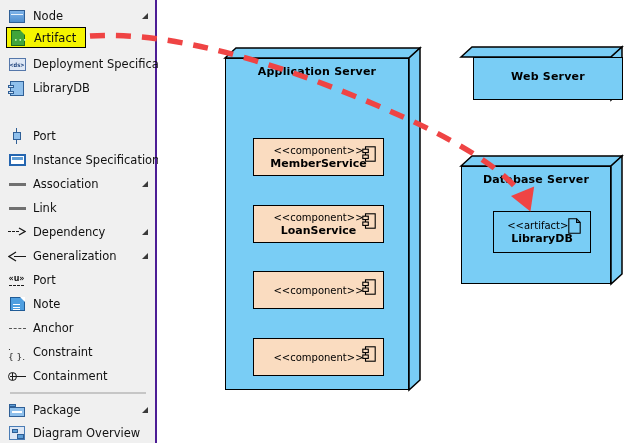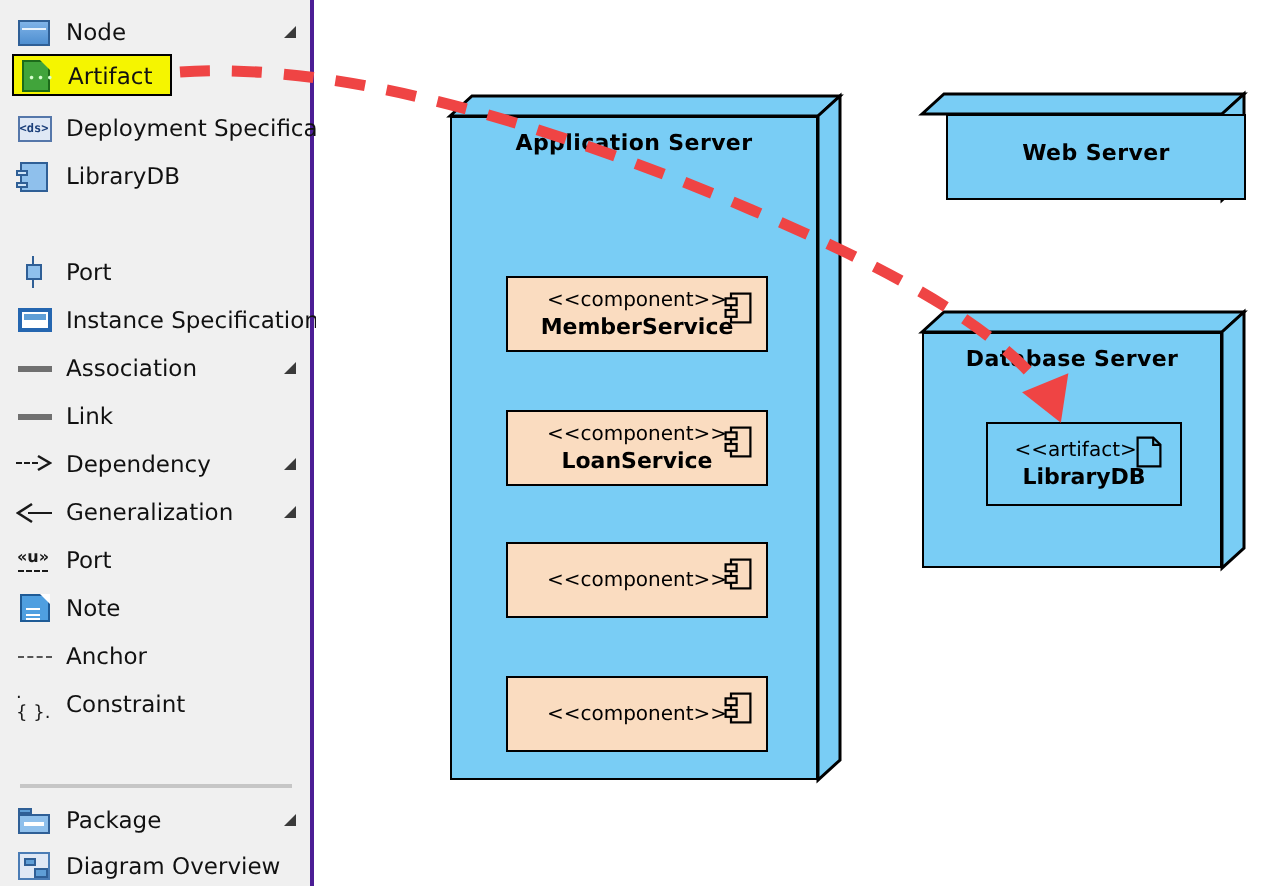--- a/index.html
+++ b/index.html
@@ -247,20 +247,31 @@
       <span class="pal-label">Anchor</span>
     </div>
 
     <div class="pal-item" style="top:340px">
       <span class="pal-ico">
           <span class="ic-constraint">.{&nbsp;}.</span>
         </span>
       <span class="pal-label">Constraint</span>
     </div>
 
+    <div class="pal-item" style="top:364px">
+      <span class="pal-ico">
+        <span class="ic-containment">
+            <span class="c"></span>
+            <span class="cv"></span>
+            <span class="ch"></span>
+            <span class="ln"></span>
+          </span>
+      </span>
+      <span class="pal-label">Containment</span>
+    </div>
 
     <div id="pal-sep"></div>
 
     <div class="pal-item" style="top:398px">
       <span class="pal-ico">
         <span class="ic-package">
             <span class="tab"></span>
             <span class="body"></span>
           </span>
       </span>

